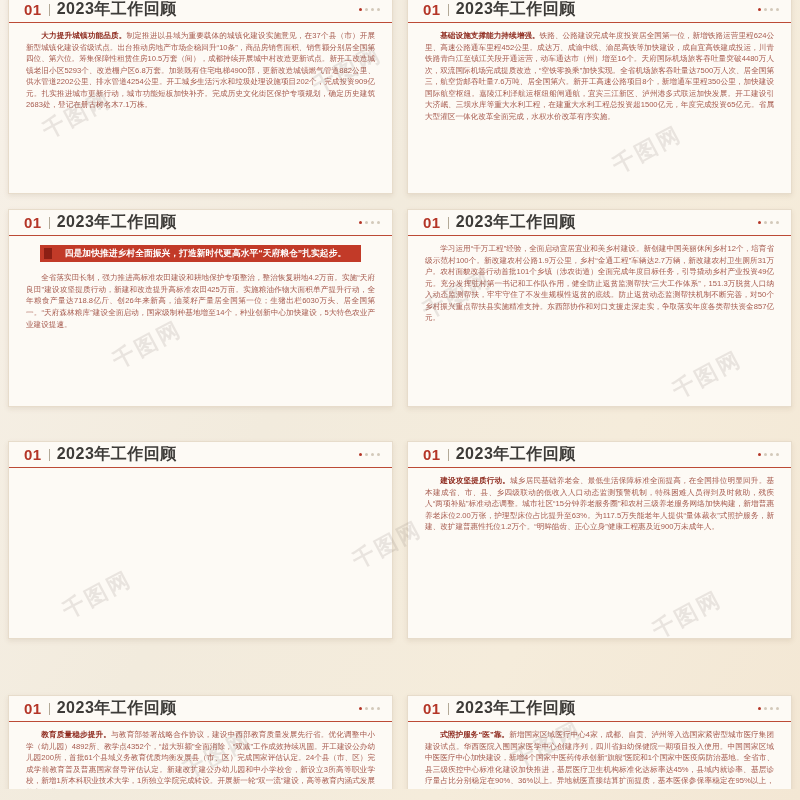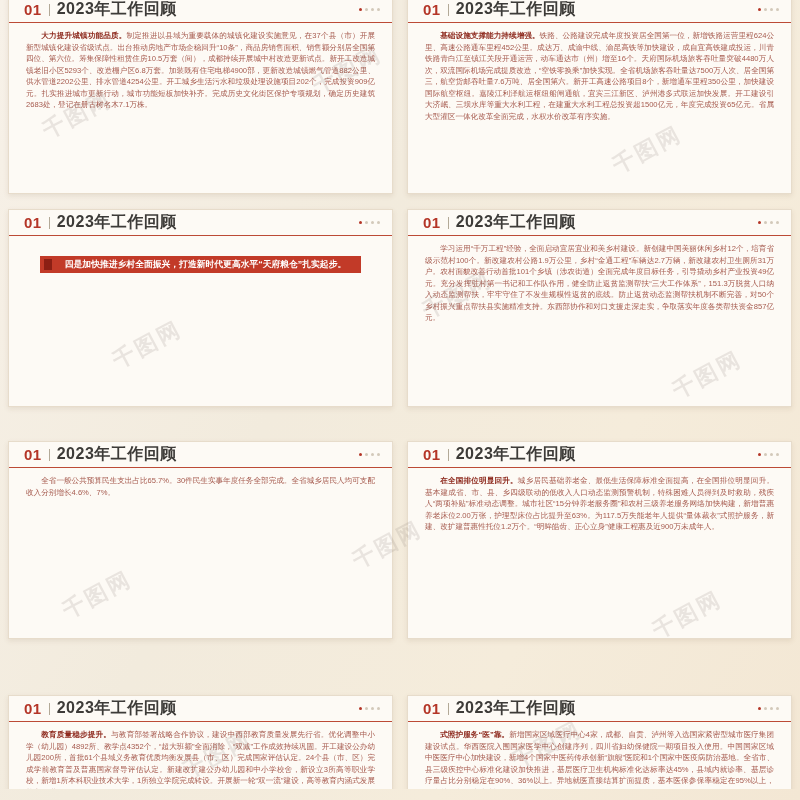--- a/index.html
+++ b/index.html
@@ -23,21 +23,21 @@
   .num{font-weight:bold;font-size:15px;color:#b43527;letter-spacing:.5px;}
   .vdiv{width:1px;height:12px;background:#b3a997;margin:0 7px;}
   .htitle{font-size:16px;font-weight:bold;color:#3d3b38;letter-spacing:.5px;}
   .dots{margin-left:auto;display:flex;gap:3px;align-items:center;}
   .dot{width:3px;height:3px;border-radius:50%;background:#d3c9ba;}
   .dot.active{background:#b43527;}
   .cbody{padding:7px 17px 0;font-size:7.6px;line-height:1.52;color:#a65a4e;text-align:justify;}
   .cbody p{margin:0 0 3px;text-indent:2em;}
   .lead{font-weight:bold;color:#8f2c20;}
   .banner{
-    position:relative;width:84%;margin:20px auto 3px;box-sizing:border-box;
+    position:relative;width:84%;margin:9px auto 3px;box-sizing:border-box;
     background:#c23a28;color:#fff;font-size:8.8px;font-weight:bold;
     text-align:center;line-height:1.3;padding:3px 10px 3px 20px;
   }
   .banner::before{content:"";position:absolute;left:4px;top:3px;bottom:3px;width:8px;background:#8c1f14;}
   .wm-layer{position:absolute;inset:0;pointer-events:none;z-index:5;}
   .wm{
     position:absolute;transform:rotate(-28deg);
     font-size:22px;font-weight:bold;letter-spacing:3px;white-space:nowrap;
     color:rgba(120,110,100,.15);
   }
@@ -107,20 +107,21 @@
           <span class="dot active"></span>
           <span class="dot"></span>
           <span class="dot"></span>
           <span class="dot"></span>
         </span>
       </div>
       <div class="banner">
         <span>四是加快推进乡村全面振兴，打造新时代更高水平“天府粮仓”扎实起步。</span>
       </div>
       <div class="cbody">
+        <p class="para"><span class="lead"></span><span>全省落实田长制，强力推进高标准农田建设和耕地保护专项整治，整治恢复耕地4.2万亩。实施“天府良田”建设攻坚提质行动，新建和改造提升高标准农田425万亩。实施粮油作物大面积单产提升行动，全年粮食产量达718.8亿斤、创26年来新高，油菜籽产量居全国第一位；生猪出栏6030万头、居全国第一。“天府森林粮库”建设全面启动，国家级制种基地增至14个，种业创新中心加快建设，5大特色农业产业建设提速。</span></p>
       </div>
     </div>
 
     <div class="card">
       <div class="chead">
         <span class="num">01</span>
         <span class="vdiv"></span>
         <span class="htitle">2023年工作回顾</span>
         <span class="dots">
           <span class="dot active"></span>
@@ -144,38 +145,37 @@
         <span class="vdiv"></span>
         <span class="htitle">2023年工作回顾</span>
         <span class="dots">
           <span class="dot active"></span>
           <span class="dot"></span>
           <span class="dot"></span>
           <span class="dot"></span>
         </span>
       </div>
       <div class="cbody">
-        <p class="para"><span class="lead"></span><span>全省一般公共预算民生支出占比65.7%。30件民生实事年度任务全部完成。全省城乡居民人均可支配收入分别增长4.6%、7%。</span></p>
-      </div>
-    </div>
-
-    <div class="card">
-      <div class="chead">
-        <span class="num">01</span>
-        <span class="vdiv"></span>
-        <span class="htitle">2023年工作回顾</span>
-        <span class="dots">
-          <span class="dot active"></span>
-          <span class="dot"></span>
-          <span class="dot"></span>
-          <span class="dot"></span>
-        </span>
-      </div>
-      <div class="cbody">
-        <p class="para"><span class="lead">在全国排位明显回升。</span><span>城乡居民基础养老金、最低生活保障标准全面提高，在全国排位明显回升。基本建成省、市、县、乡四级联动的低收入人口动态监测预警机制，特殊困难人员得到及时救助，残疾人“两项补贴”标准动态调整。城市社区“15分钟养老服务圈”和农村三级养老服务网络加快构建，新增普惠养老床位2.00万张，护理型床位占比提升至63%。为117.5万失能老年人提供“量体裁衣”式照护服务，新建、改扩建普惠性托位1.2万个。“明眸皓齿、正心立身”健康工程惠及近900万未成年人。</span></p>
+      </div>
+    </div>
+
+    <div class="card">
+      <div class="chead">
+        <span class="num">01</span>
+        <span class="vdiv"></span>
+        <span class="htitle">2023年工作回顾</span>
+        <span class="dots">
+          <span class="dot active"></span>
+          <span class="dot"></span>
+          <span class="dot"></span>
+          <span class="dot"></span>
+        </span>
+      </div>
+      <div class="cbody">
+        <p class="para"><span class="lead">建设攻坚提质行动。</span><span>城乡居民基础养老金、最低生活保障标准全面提高，在全国排位明显回升。基本建成省、市、县、乡四级联动的低收入人口动态监测预警机制，特殊困难人员得到及时救助，残疾人“两项补贴”标准动态调整。城市社区“15分钟养老服务圈”和农村三级养老服务网络加快构建，新增普惠养老床位2.00万张，护理型床位占比提升至63%。为117.5万失能老年人提供“量体裁衣”式照护服务，新建、改扩建普惠性托位1.2万个。“明眸皓齿、正心立身”健康工程惠及近900万未成年人。</span></p>
       </div>
     </div>
 
   </div>
 
   <div class="row r4">
 
     <div class="card">
       <div class="chead">
         <span class="num">01</span>

